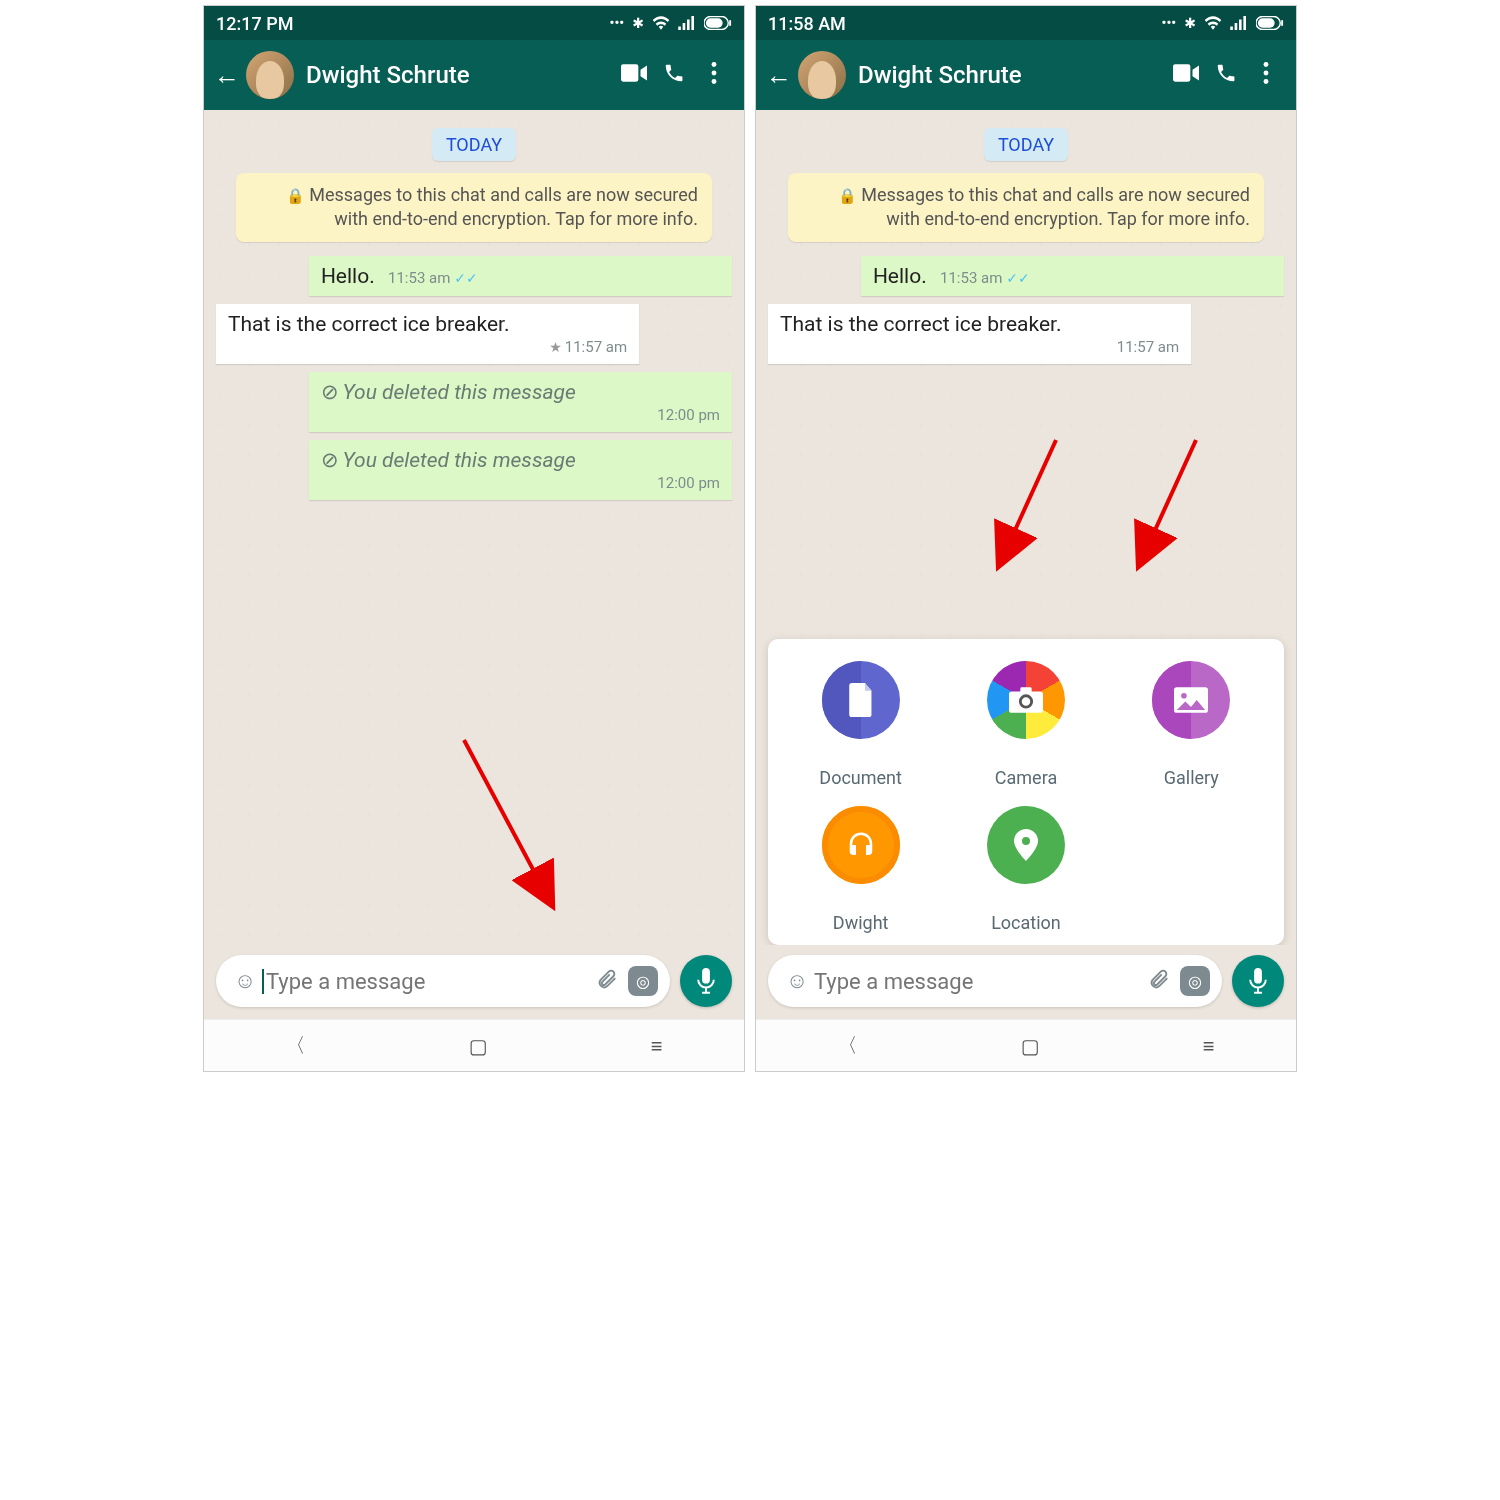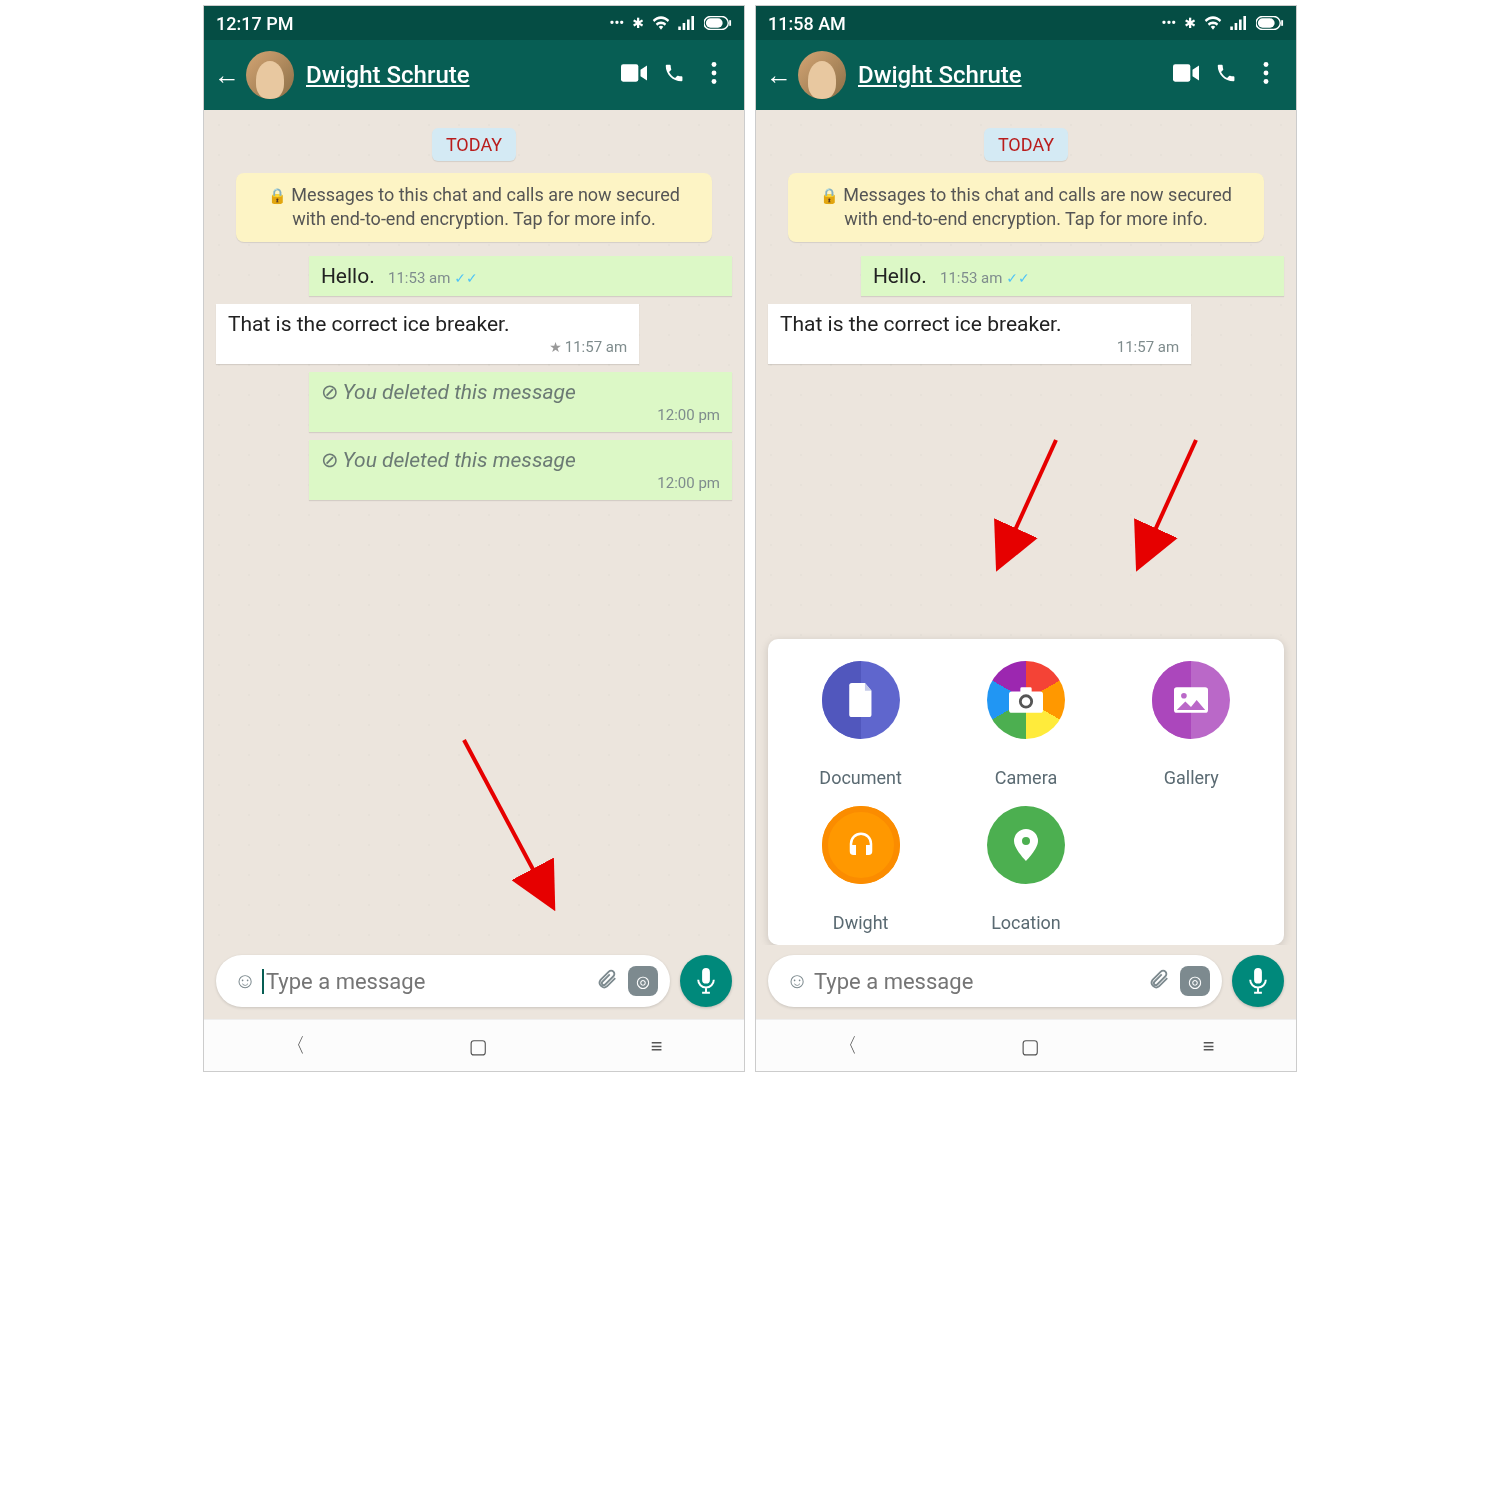--- a/index.html
+++ b/index.html
@@ -5,25 +5,25 @@
   * { box-sizing: border-box; margin: 0; padding: 0; font-family: -apple-system, Roboto, Arial, sans-serif; }
   body { background: #fff; width: 1500px; height: 1500px; display: flex; align-items: flex-start; justify-content: center; }
   .wrap { display: flex; gap: 12px; padding: 6px; }
   .phone { width: 540px; height: 1065px; position: relative; background: #ece5dd; display: flex; flex-direction: column; overflow: hidden; box-shadow: 0 0 0 1px #ccc; }
   .status-bar { background: #054d44; height: 34px; display: flex; align-items: center; justify-content: space-between; padding: 15px 12px; color: #fff; font-size: 18px; font-weight: 500; }
   .status-icons { display: flex; gap: 8px; align-items: center; font-size: 14px; }
   .app-bar { background: #075e54; height: 70px; display: flex; align-items: center; padding: 0 10px; color: #fff; }
   .back-btn { font-size: 26px; padding: 0 6px 0 0; }
   .avatar { width: 48px; height: 48px; border-radius: 50%; background: linear-gradient(135deg,#d4a574 0%,#8b6f47 100%); margin-right: 12px; position: relative; overflow: hidden; }
   .avatar::after { content:""; position:absolute; inset:10px 10px 0 10px; background:#e8c8a0; border-radius:50% 50% 40% 40%; }
-  .chat-name { font-size: 24px; font-weight: 500; flex: 1; text-decoration: underline; }
+  .chat-name { font-size: 24px; font-weight: 500; flex: 1; }
   .app-bar .ico { width: 40px; text-align: center; }
   .chat-body { flex: 1; position: relative; padding: 10px 12px; background: #ece5dd; background-image: radial-gradient(circle, rgba(0,0,0,0.02) 1px, transparent 1px); background-size: 30px 30px; overflow: hidden; }
-  .date-badge { display: block; margin: 8px auto 12px; background: #d4eaf4; color: #b91c1c; font-size: 18px; padding: 6px 14px; border-radius: 6px; width: fit-content; box-shadow: 0 1px 1px rgba(0,0,0,0.1); }
-  .encrypt-notice { background: #fdf4c5; color: #555; font-size: 18px; padding: 10px 14px; border-radius: 8px; text-align: center; margin: 0 20px 14px; line-height: 1.35; box-shadow: 0 1px 1px rgba(0,0,0,0.1); }
+  .date-badge { display: block; margin: 8px auto 12px; background: #d4eaf4; color: #1d4ed8; font-size: 18px; padding: 6px 14px; border-radius: 6px; width: fit-content; box-shadow: 0 1px 1px rgba(0,0,0,0.1); }
+  .encrypt-notice { background: #fdf4c5; color: #555; font-size: 18px; padding: 10px 14px; border-radius: 8px; text-align: right; margin: 0 20px 14px; line-height: 1.35; box-shadow: 0 1px 1px rgba(0,0,0,0.1); }
   .lock { color: #999; font-size: 15px; }
   .msg { max-width: 82%; padding: 8px 12px; border-radius: 0; margin-bottom: 8px; position: relative; box-shadow: 0 1px 1px rgba(0,0,0,0.1); font-size: 21px; color: #222; }
   .msg.out { background: #dcf8c6; margin-left: auto; }
   .msg.in { background: #fff; }
   .msg.deleted { background: #dcf8c6; margin-left: auto; width: 432px; }
   .msg .time { font-size: 15px; color: #7f8c8d; display: block; text-align: right; margin-top: 2px; }
   .ticks { color: #4fc3f7; font-size: 14px; margin-left: 4px; }
   .deleted-text { font-style: italic; color: #6b7a74; }
   .prohibit { color: #6b7a74; margin-right: 4px; }
   .star { color:#999; font-size:14px; margin-right:3px; }

